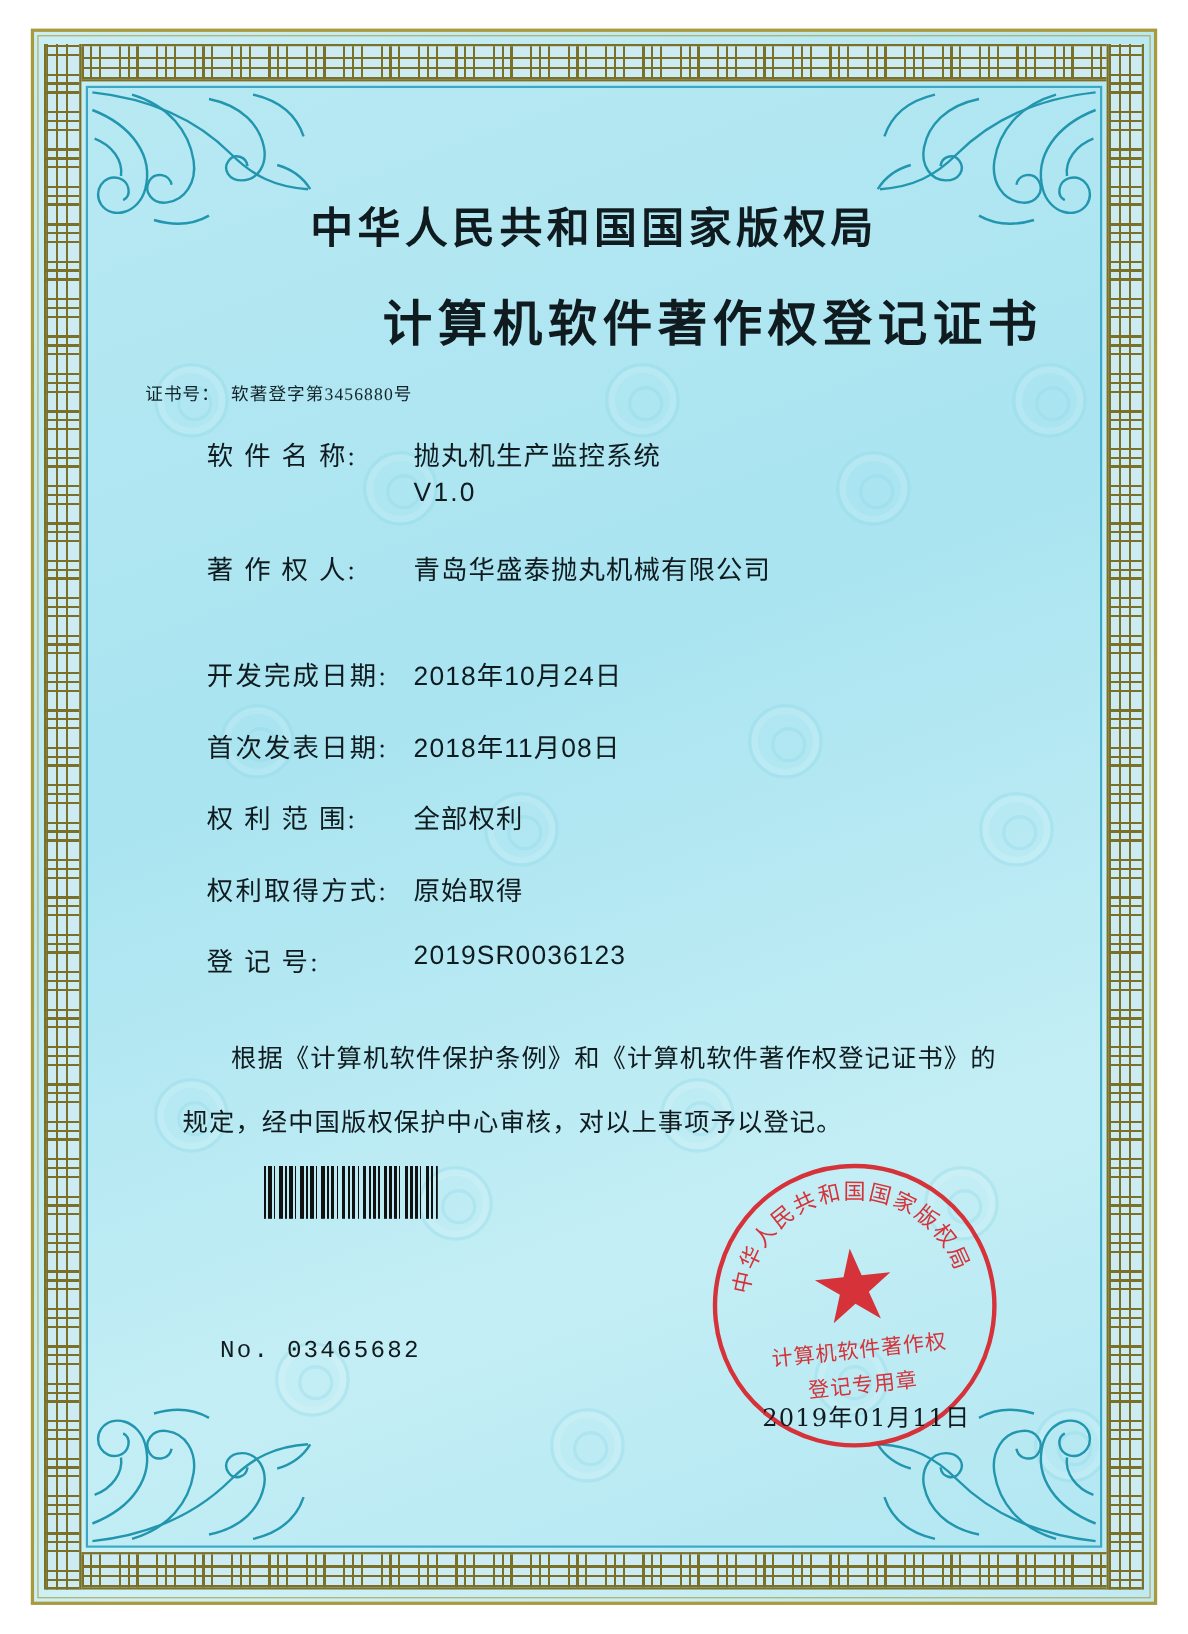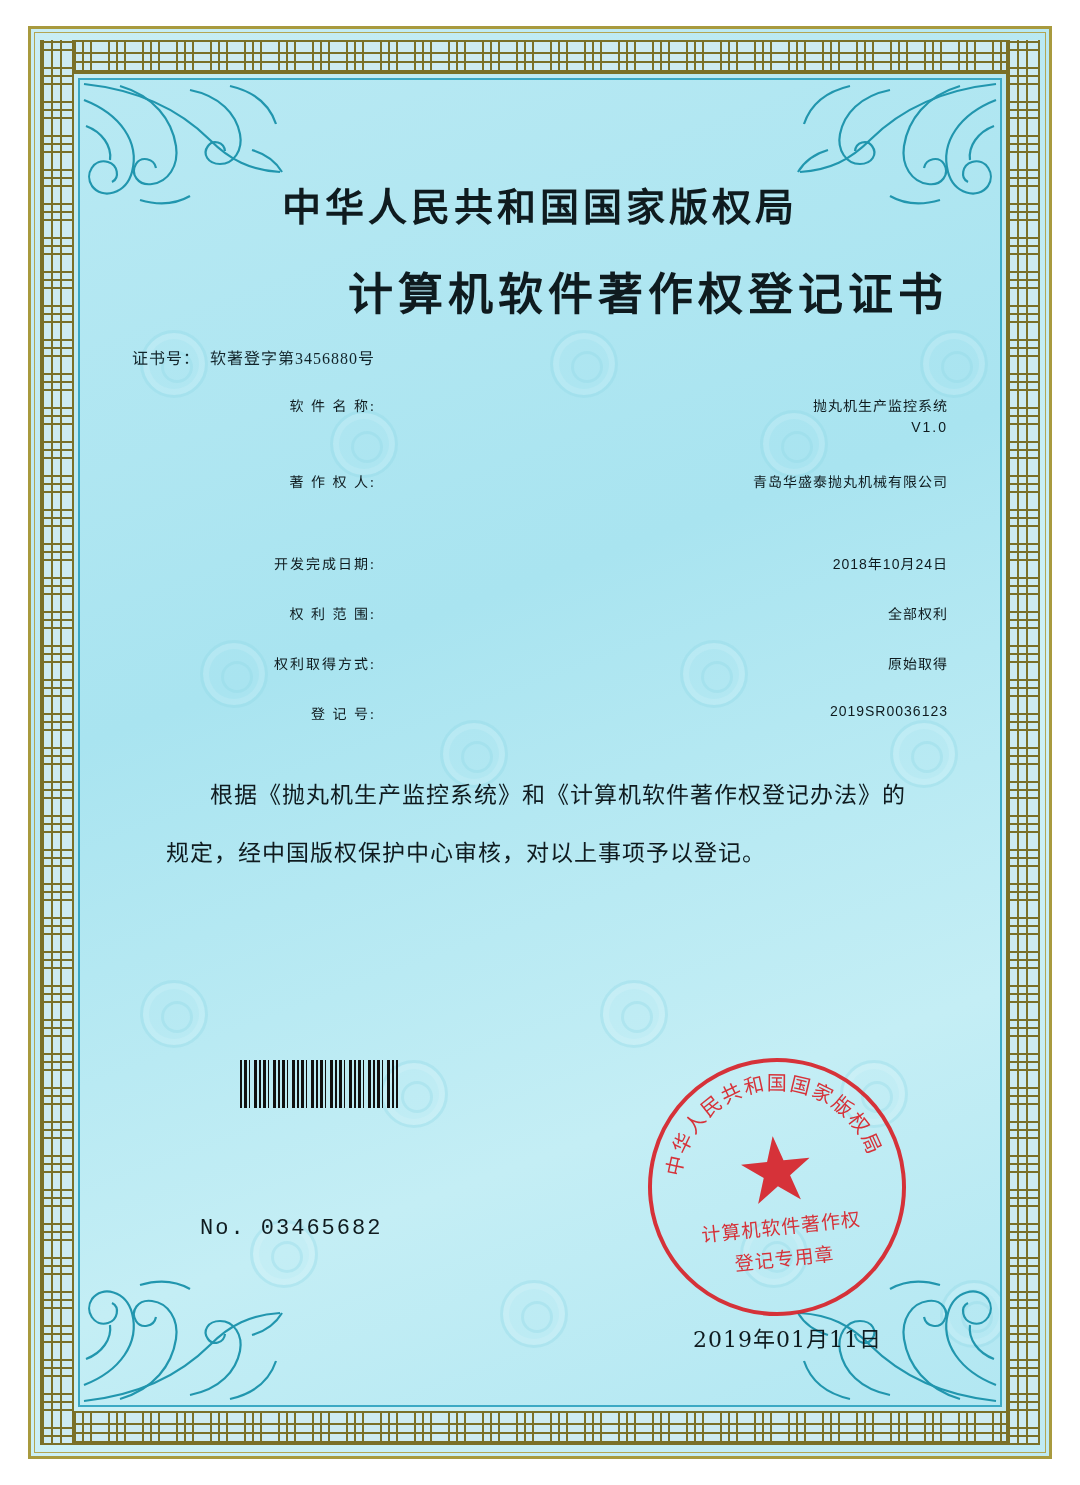--- a/index.html
+++ b/index.html
@@ -187,23 +187,22 @@
   .cert-no-label { margin-right: 10px; }
 
   .fields {
     margin-top: 26px;
     padding-left: 56px;
   }
   .field-row {
     display: flex;
     align-items: flex-start;
     margin-bottom: 10px;
-    font-size: 14px;
-    color: #0f1b1f;
-    text-align: right;
+    font-size: 24px;
+    color: #0f1b1f;
   }
   .field-label {
     width: 188px;
     flex: 0 0 188px;
     letter-spacing: 2px;
     white-space: nowrap;
   }
   .field-value {
     flex: 1;
     letter-spacing: 1px;
@@ -295,21 +294,21 @@
     left: 120px;
     top: 1136px;
     font-size: 22px;
     letter-spacing: 2px;
     color: #0f1b1f;
     font-family: Liberation Mono, monospace;
   }
   .footer-date {
     position: absolute;
     right: 118px;
-    top: 1241px;
+    top: 1190px;
     font-size: 22px;
     letter-spacing: 1px;
     color: #0f1b1f;
     font-family: "DejaVu Serif", "Liberation Serif", serif;
   }
 </style>
 </head>
 <body>
 
 <div class="certificate">
@@ -419,40 +418,44 @@
           <div class="field-value">青岛华盛泰抛丸机械有限公司</div>
         </div>
 
         <div class="gap-lg"></div>
 
         <div class="field-row date">
           <div class="field-label">开发完成日期:</div>
           <div class="field-value">2018年10月24日</div>
         </div>
 
+        <div class="field-row date">
+          <div class="field-label">首次发表日期:</div>
+          <div class="field-value">2018年11月08日</div>
+        </div>
 
         <div class="field-row date">
           <div class="field-label">权 利 范 围:</div>
           <div class="field-value">全部权利</div>
         </div>
 
         <div class="field-row date">
           <div class="field-label">权利取得方式:</div>
           <div class="field-value">原始取得</div>
         </div>
 
         <div class="field-row date">
           <div class="field-label">登 记 号:</div>
           <div class="field-value">2019SR0036123</div>
         </div>
 
       </div>
 
       <div class="paragraph">
-        <span class="indent"></span><span>根据《抛丸机生产监控系统》和《计算机软件著作权登记办法》的</span><br>
+        <span class="indent"></span><span>根据《计算机软件保护条例》和《计算机软件著作权登记证书》的</span><br>
         <span>规定，经中国版权保护中心审核，对以上事项予以登记。</span>
       </div>
 
     </div>
 
     <div class="barcode"></div>
 
     <div class="seal">
       <svg class="seal-arc" viewBox="0 0 250 250">
         <defs>

